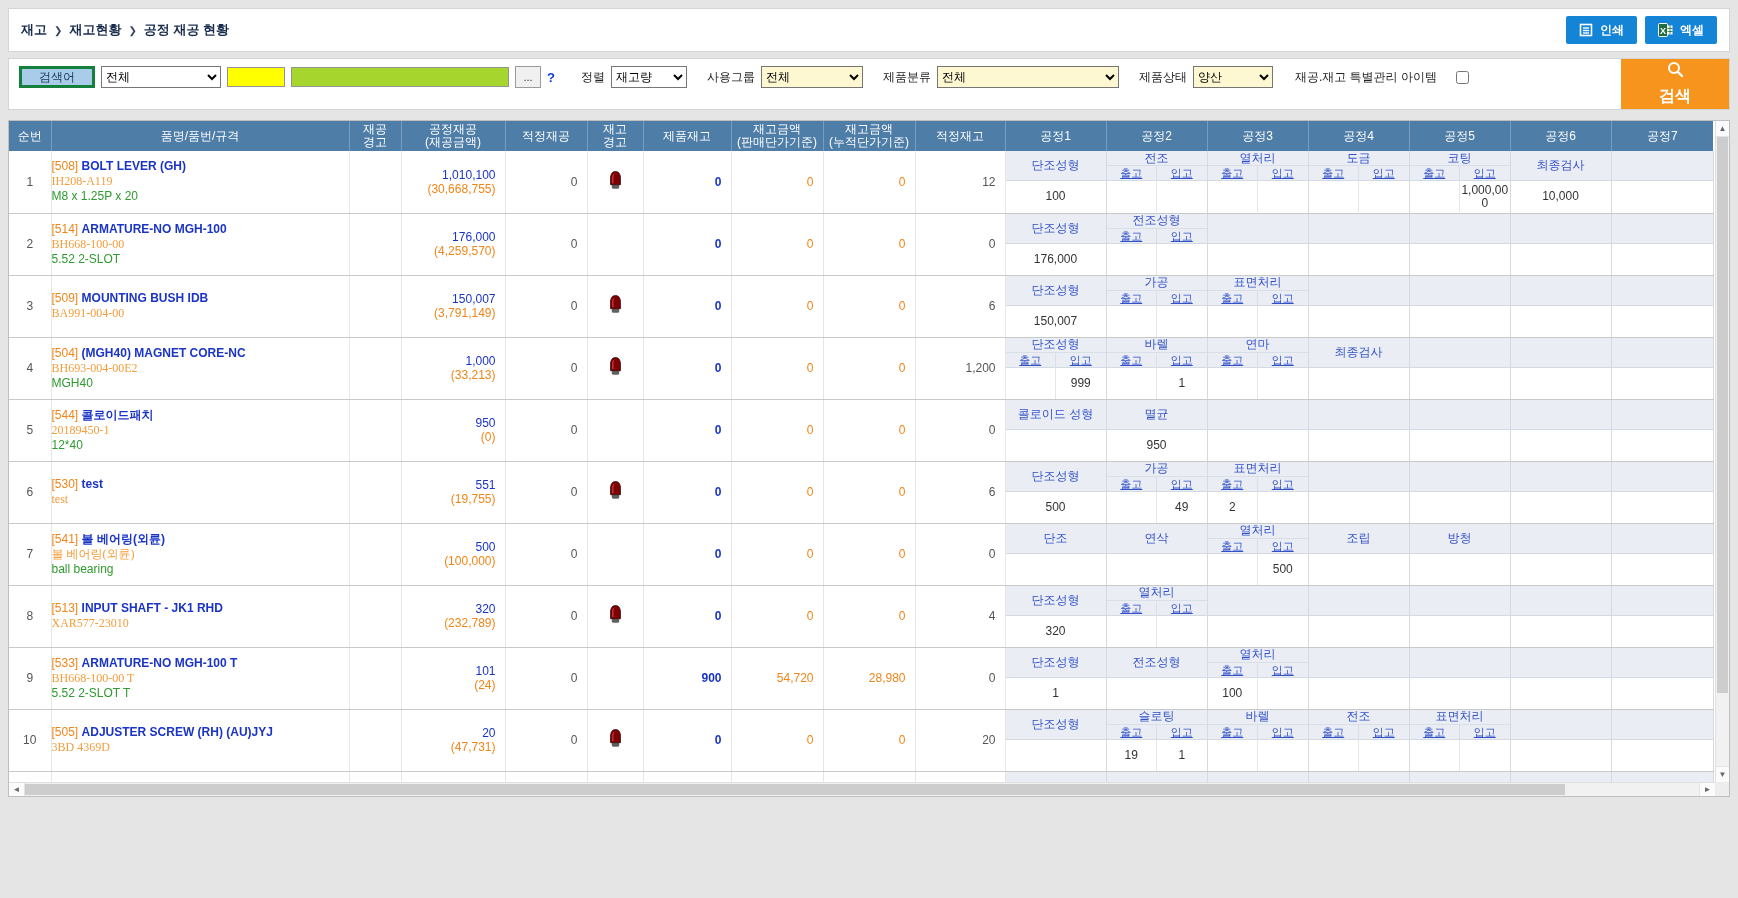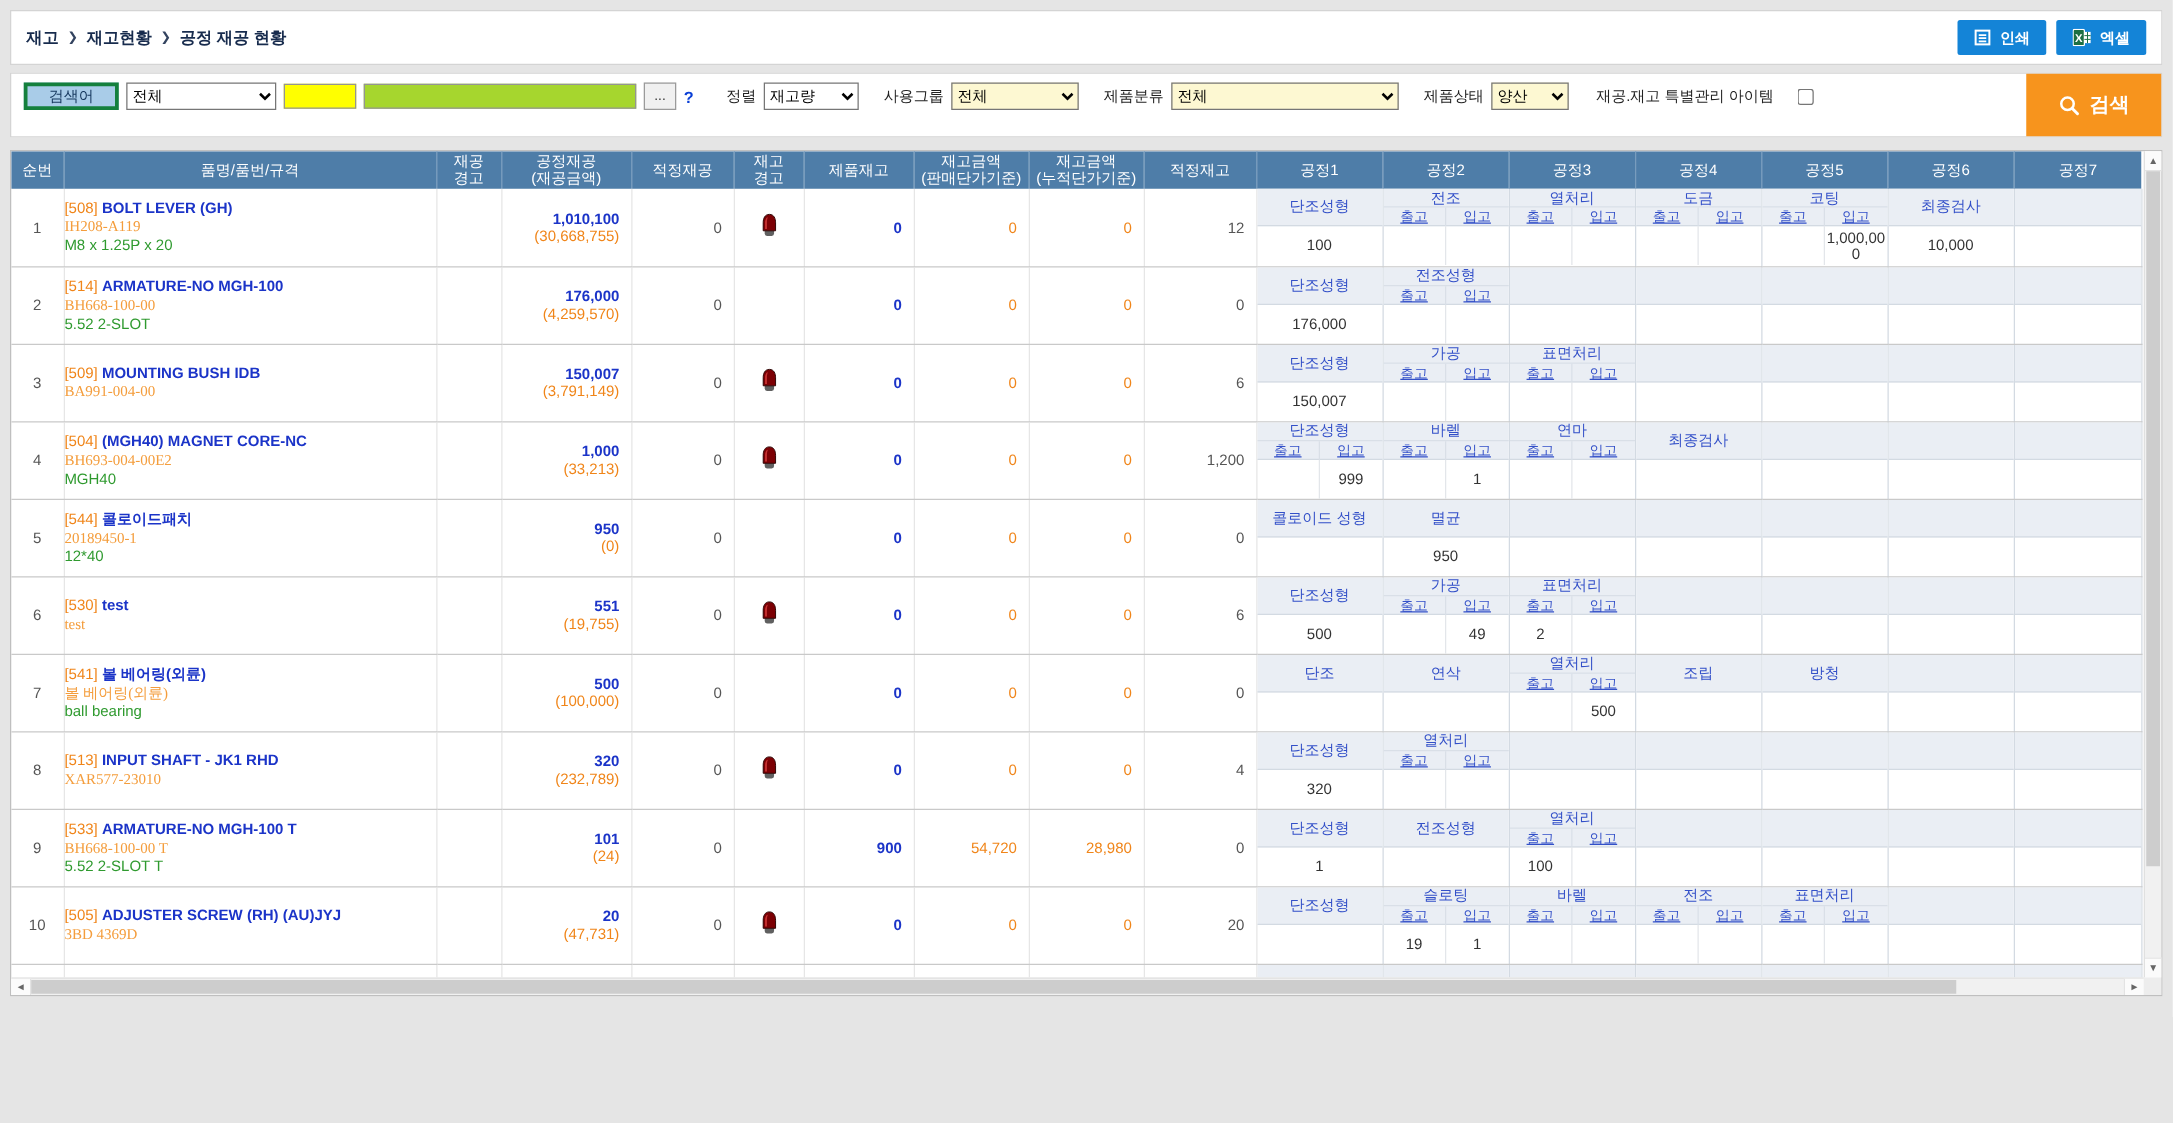--- a/index.html
+++ b/index.html
@@ -21,39 +21,39 @@
   select.beige{background:#fdf8d2;}
   .inp{height:20px;border:1px solid #949494;box-sizing:border-box;}
   .inp.yellow{width:58px;background:#ffff00;}
   .inp.green{width:218px;background:#a6d62e;}
   .dots-btn{width:26px;height:22px;background:#f0f0f0;border:1px solid #9a9a9a;font-size:11px;color:#333;line-height:1;cursor:pointer;}
   .help{color:#0a3fd6;font-weight:bold;font-size:13px;margin-right:6px;}
   .flt-label{margin-left:14px;}
   .chk-wrap{display:flex;align-items:center;gap:19px;margin-left:16px;}
   .chk{width:13px;height:13px;border:1px solid #707070;background:#fff;margin:0;}
   .search-note{font-size:11px;color:#6b6b6b;padding:4px 0 0 10px;}
-  .search-btn{position:absolute;right:0;top:0;width:108px;height:100%;background:#f7941d;border:none;color:#fff;font-size:16px;font-weight:bold;display:flex;align-items:center;justify-content:center;gap:8px;cursor:pointer;font-family:inherit;}
+  .search-btn{position:absolute;right:0;top:0;width:108px;height:100%;background:#f7941d;border:none;color:#fff;font-size:16px;font-weight:bold;display:flex;align-items:center;justify-content:center;gap:8px;cursor:pointer;font-family:inherit;flex-direction:column;}
 
   
   .grid{left:8px;top:120px;width:1722px;height:677px;background:#fff;border:1px solid #bfbfbf;}
   .grid-body{position:absolute;left:0;top:0;right:14px;bottom:14px;overflow:hidden;}
   table{table-layout:fixed;border-collapse:collapse;width:1704px;}
   thead th{background:#4e7da8;color:#fff;font-weight:normal;font-size:12px;height:30px;border-right:1px solid #789cbd;white-space:pre-line;line-height:13px;vertical-align:middle;text-align:center;padding:0;}
   thead th:last-child{border-right:none;}
   tbody tr{height:62px;}
   tbody td{padding:0;border-right:1px solid #e6e6e6;border-bottom:1px solid #c9c9c9;font-size:12px;color:#333;}
   td.mid{vertical-align:middle;}
   .cell-no{text-align:center;color:#555;}
   .cell-item{line-height:15px;}
   .item-code{color:#f08519;}
   .item-name{color:#1b34c8;font-weight:bold;cursor:pointer;}
   .item-part{color:#f49d3c;font-family:Liberation Serif, serif;}
   .item-spec{color:#2f9a2f;}
   .cell-right{text-align:right;padding-right:9px;}
-  .wip-qty{color:#1b34c8;font-weight:bold;cursor:pointer;}
+  .wip-qty{color:#1b34c8;font-weight:normal;cursor:pointer;}
   .wip-amt{color:#f08519;}
   .num-blue{color:#1b34c8;font-weight:bold;cursor:pointer;}
   .num-orange{color:#f08519;}
   .num-gray{color:#555;}
   .cell-warn{text-align:center;vertical-align:middle;}
 
   
   td.proc-td{border-right:1px solid #d3dae2;vertical-align:top;}
   .proc{height:61px;display:flex;flex-direction:column;}
   .proc-head{height:30px;background:#eaeef4;border-bottom:1px solid #d3dae2;display:flex;flex-direction:column;box-sizing:border-box;}
@@ -135,21 +135,21 @@
       </select>
       <span class="flt-label">사용그룹</span>
       <select class="beige" style="width:102px">
         <option>전체</option>
       </select>
       <span class="flt-label">제품분류</span>
       <select class="beige" style="width:182px">
         <option>전체</option>
       </select>
       <span class="flt-label">제품상태</span>
-      <select class="beige" style="width:62px">
+      <select class="beige" style="width:80px">
         <option>양산</option>
       </select>
       <span class="chk-wrap">
         <span>재공.재고 특별관리 아이템</span>
         <input type="checkbox" class="chk" style="">
       </span>
     </div>
     <button class="search-btn">
       <span style="display:inline-flex">
         <svg width="17" height="17" viewBox="0 0 17 17">

